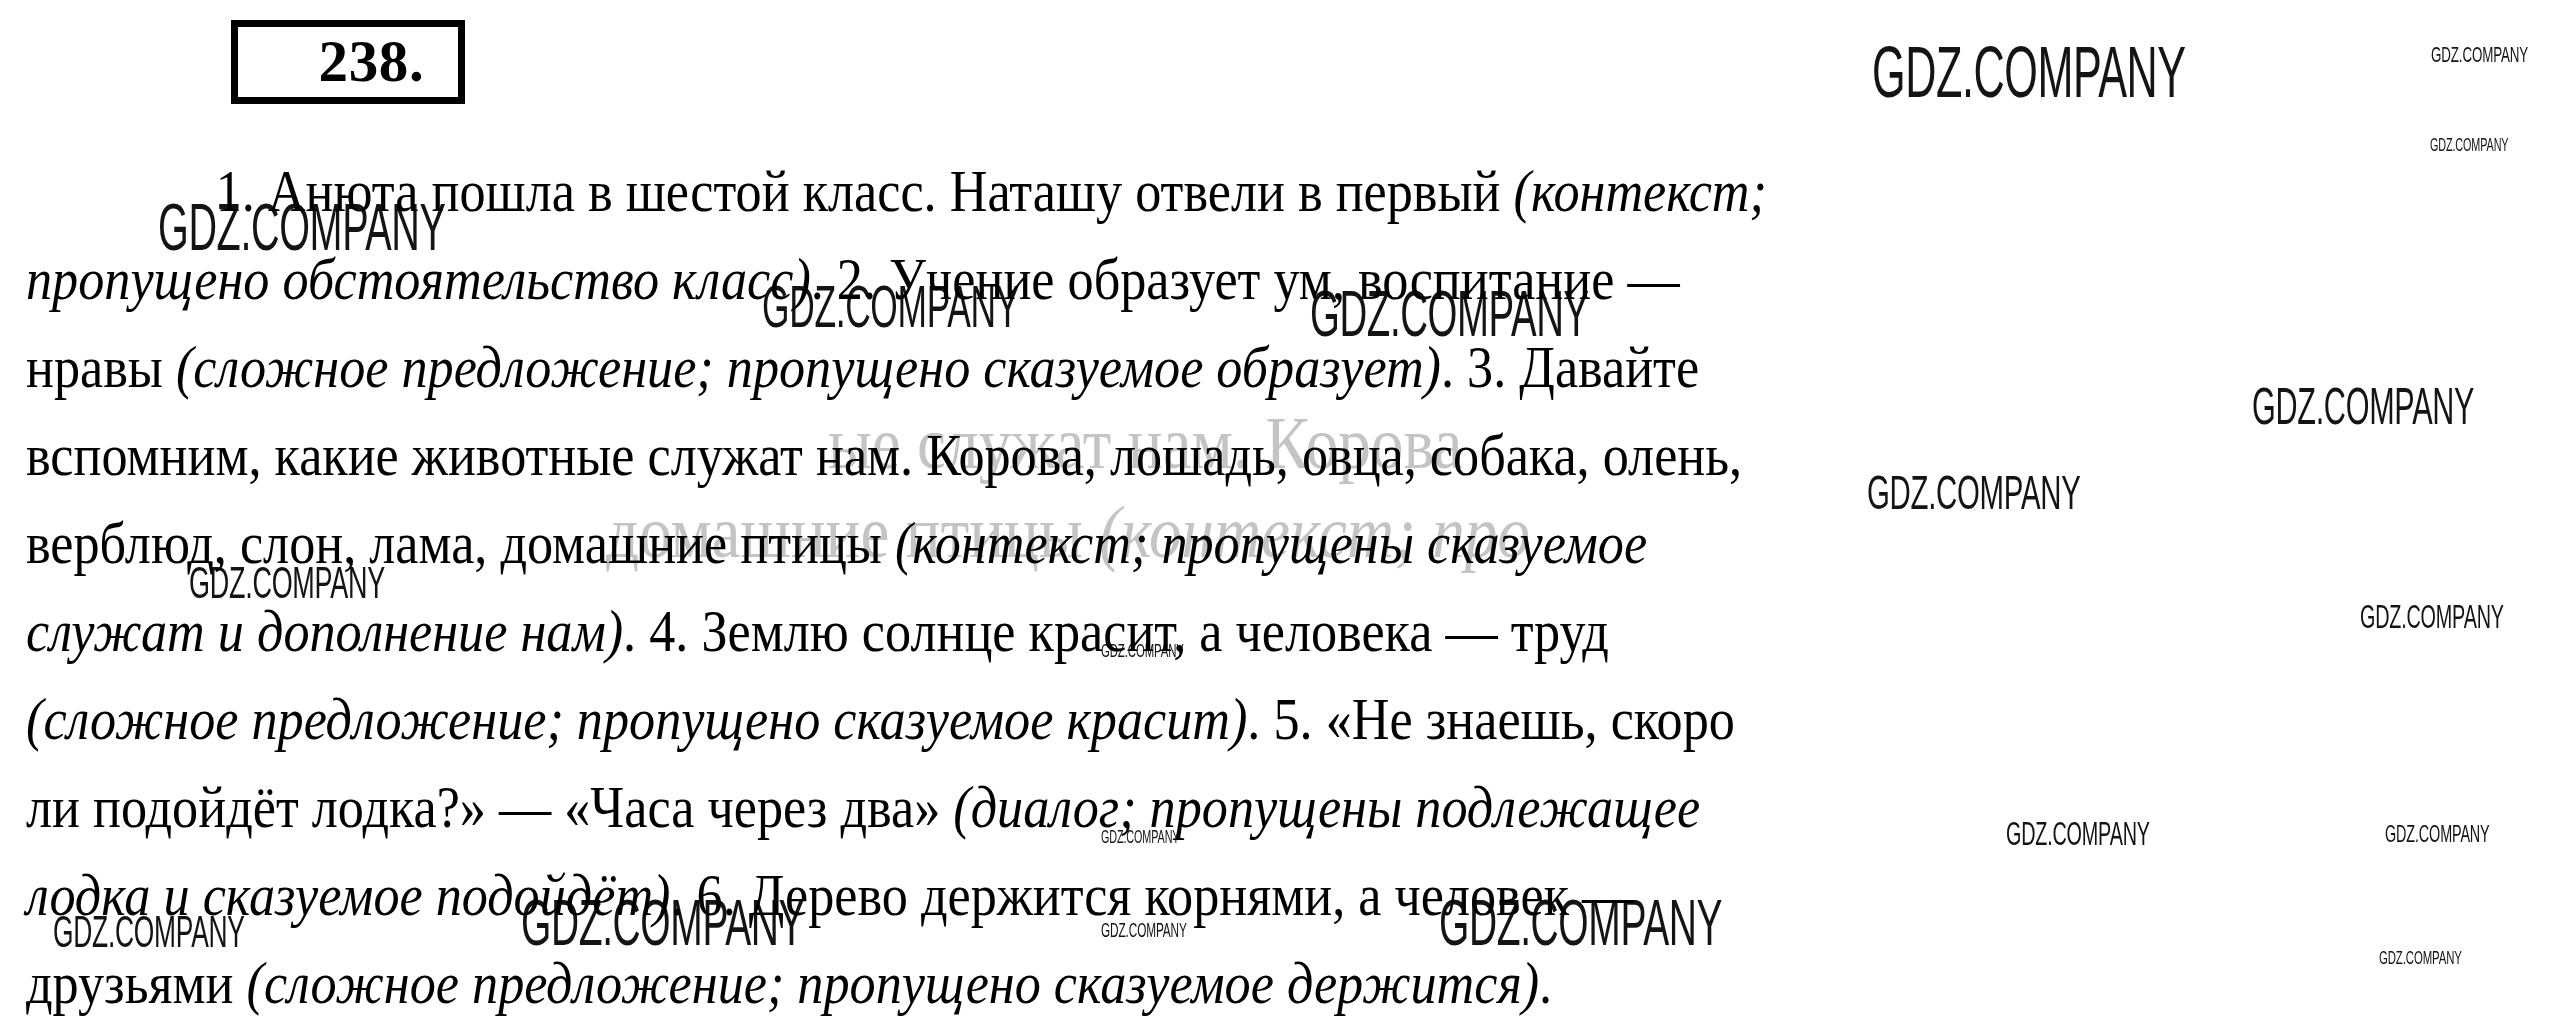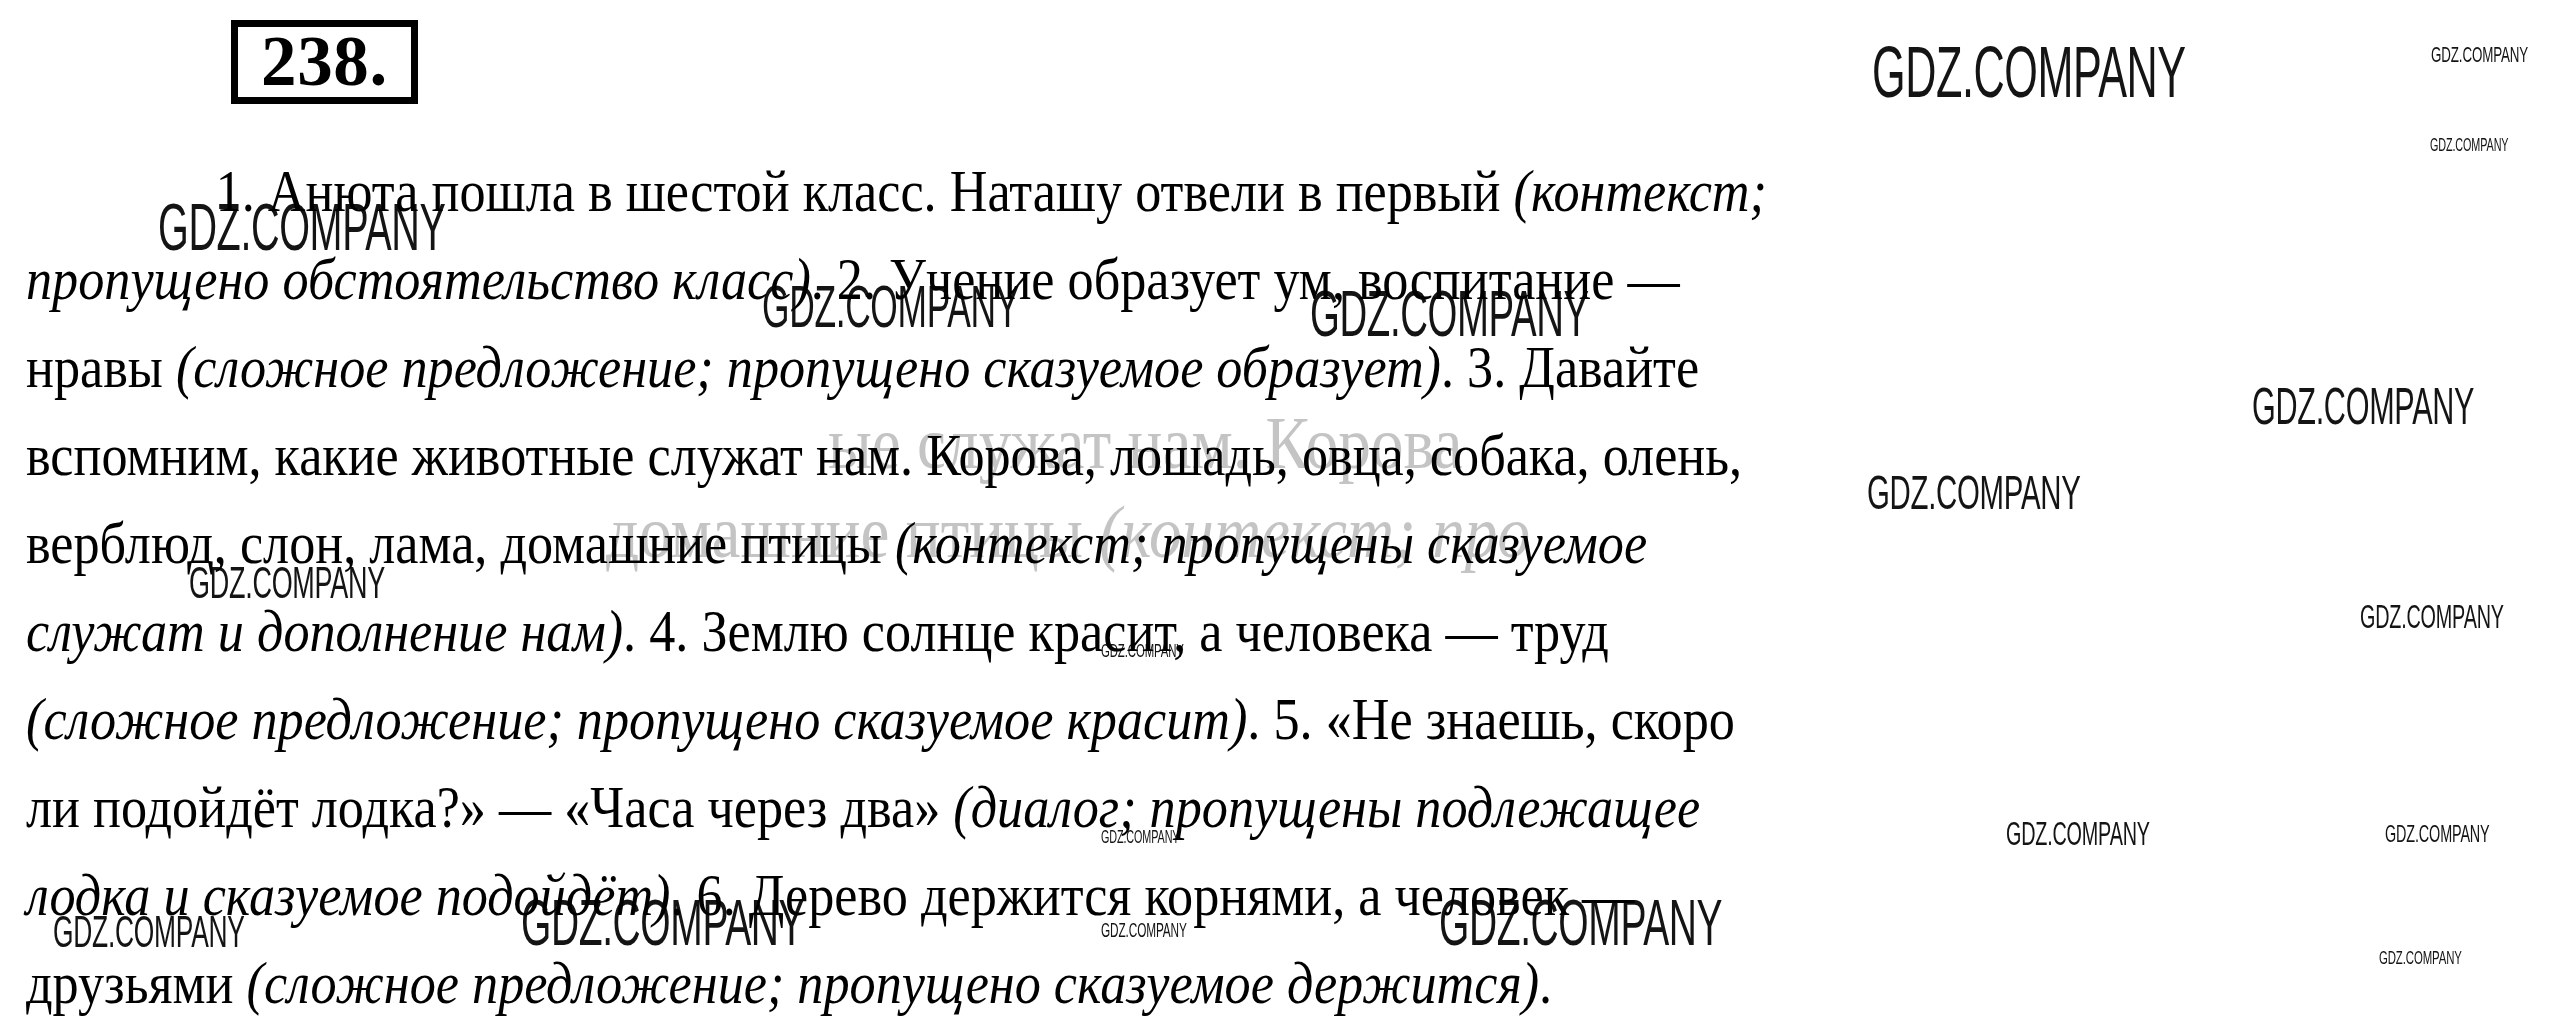--- a/index.html
+++ b/index.html
@@ -4,22 +4,22 @@
 <style>
   html,body{margin:0;padding:0;}
   body{
     width:2576px;height:1020px;position:relative;overflow:hidden;
     background:#ffffff;color:#000000;
     font-family:"Liberation Serif", serif;
   }
   .num-box{
     position:absolute;left:231px;top:19.5px;width:173px;height:70px;
     border:7.8px solid #000;display:flex;align-items:center;justify-content:center;
-    font-weight:bold;font-size:71px;letter-spacing:0.7px;
-    background:#fff;z-index:4;
+    font-weight:bold;font-size:59px;letter-spacing:0.7px;
+    background:#fff;z-index:4;padding-left:47px;
   }
   .textblock{
     position:absolute;left:26px;top:147px;z-index:2;font-size:60px;
   }
   .line{
     white-space:nowrap;height:88px;line-height:88px;
     transform:scaleX(0.87);transform-origin:0 50%;
   }
   .line.indent{text-indent:218px;}
   .it{font-style:italic;}

